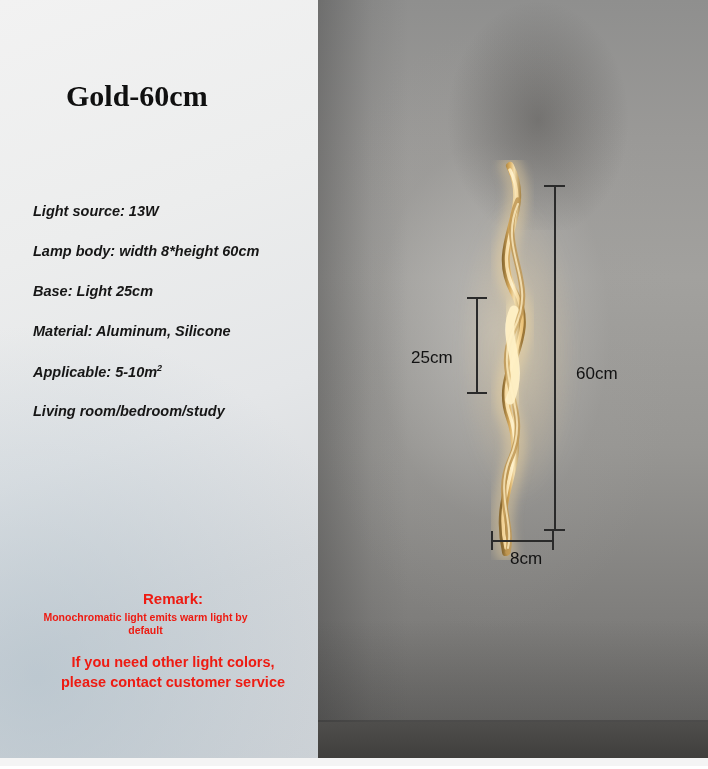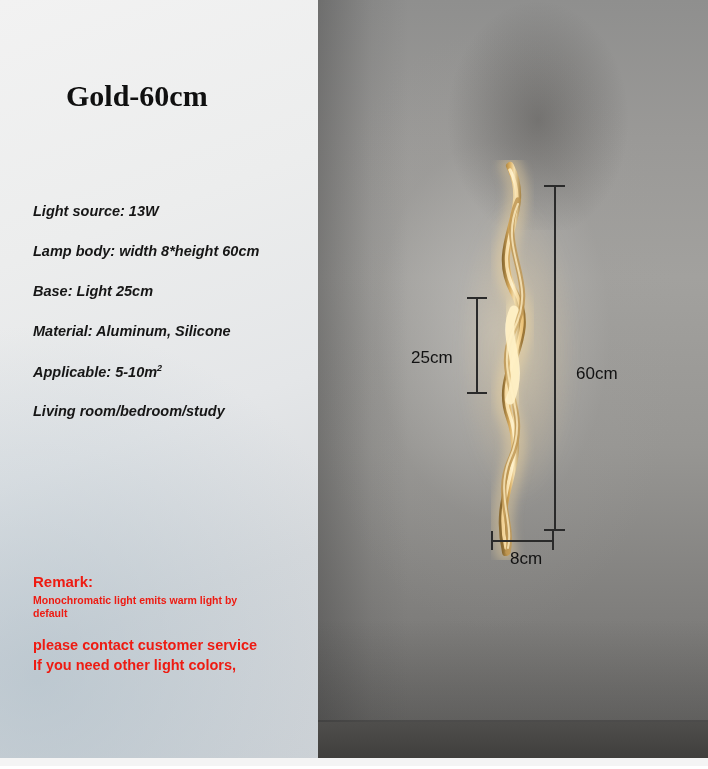--- a/index.html
+++ b/index.html
@@ -73,24 +73,25 @@
     white-space: nowrap;
   }
   .spec-item sup {
     font-size: 9px;
     vertical-align: super;
   }
 
   .remark-block {
     position: absolute;
     left: 33px;
-    top: 573px;
+    top: 590px;
     width: 280px;
     z-index: 3;
     color: #ee1b12;
+    text-align: center;
   }
   .remark-title {
     font-size: 15px;
     font-weight: bold;
     margin-bottom: 4px;
   }
   .remark-small {
     font-size: 10.5px;
     font-weight: bold;
     line-height: 1.25;
@@ -211,22 +212,22 @@
       <div class="spec-item">Lamp body: width 8*height 60cm</div>
       <div class="spec-item">Base: Light 25cm</div>
       <div class="spec-item">Material: Aluminum, Silicone</div>
       <div class="spec-item">Applicable: 5-10m<sup>2</sup></div>
       <div class="spec-item">Living room/bedroom/study</div>
     </div>
 
     <div class="remark-block">
       <div class="remark-title">Remark:</div>
       <div class="remark-small">Monochromatic light emits warm light by default</div>
+      <div class="remark-line">If you need other light colors,</div>
       <div class="remark-line">please contact customer service</div>
-      <div class="remark-line">If you need other light colors,</div>
     </div>
   </div>
 
   <div class="photo">
     <div class="wall"></div>
     <div class="wall-glowtop"></div>
     <div class="wall-shadow-left"></div>
     <div class="wall-shadow-bottom"></div>
     <div class="lamp-glow"></div>
 

